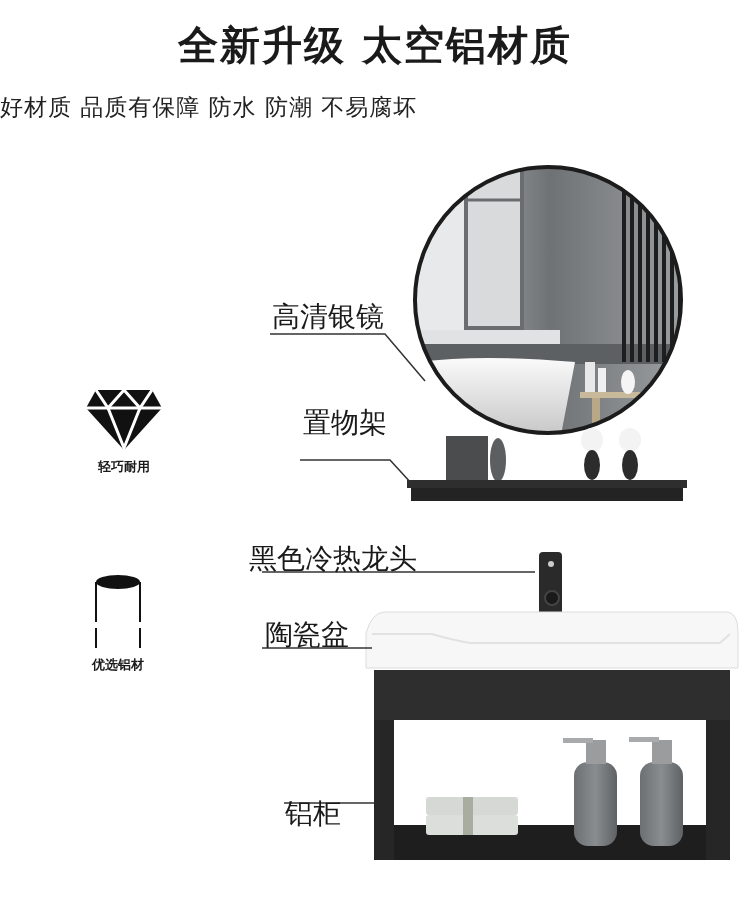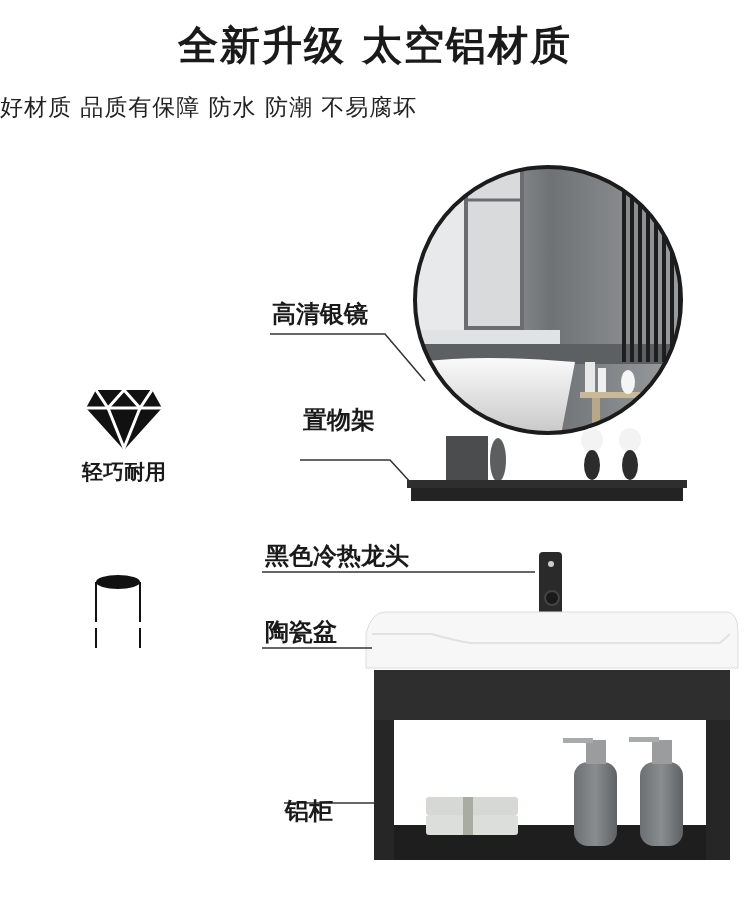--- a/index.html
+++ b/index.html
@@ -2,23 +2,23 @@
 <html><head>
 <meta charset="utf-8">
 <style>
   html, body { margin: 0; padding: 0; background: #ffffff; }
   body { width: 750px; height: 923px; position: relative; overflow: hidden;
          font-family: "DejaVu Sans", "Liberation Sans", sans-serif; color: #1a1a1a; }
   .abs { position: absolute; }
   .title { left: 0; top: 18px; width: 750px; text-align: center; font-size: 40px; font-weight: bold; letter-spacing: 2px; color: #1a1a1a; }
   .subtitle { left: 0; top: 92px; width: 750px; font-size: 23px; color: #222; letter-spacing: 1px; }
   .feature { text-align: center; width: 180px; }
-  .feature .fname { font-size: 21px; font-weight: bold; margin-top: 6px; }
+  .feature .fname { font-size: 13px; font-weight: bold; margin-top: 6px; }
   .feature .fdesc { font-size: 13px; margin-top: 4px; color: #222; }
-  .label { font-size: 24px; color: #1a1a1a; font-weight: bold; }
+  .label { font-size: 28px; color: #1a1a1a; }
   svg { display: block; }
 </style>
 </head>
 <body>
 
 <div class="abs title">全新升级 太空铝材质</div>
 <div class="abs subtitle">好材质 品质有保障 防水 防潮 不易腐坏</div>
 
 <div class="abs feature" style="left:34px; top:386px;">
   <div style="width:80px;margin:0 auto;">
@@ -35,20 +35,21 @@
 <div class="abs feature" style="left:28px; top:572px;">
   <div style="width:50px;margin:0 auto;">
     <svg width="50" height="76" viewBox="0 0 50 76">
       <ellipse cx="25" cy="10" rx="22" ry="7" fill="#111"></ellipse>
       <line x1="3" y1="10" x2="3" y2="50" stroke="#111" stroke-width="2"></line>
       <line x1="47" y1="10" x2="47" y2="50" stroke="#111" stroke-width="2"></line>
       <line x1="3" y1="56" x2="3" y2="76" stroke="#111" stroke-width="2"></line>
       <line x1="47" y1="56" x2="47" y2="76" stroke="#111" stroke-width="2"></line>
     </svg>
   </div>
+  <div class="fname" style="margin-top:8px;">优选铝材</div>
 </div>
 
 <div class="abs" style="left:0; top:0; width:750px; height:923px;">
   <svg width="750" height="923" viewBox="0 0 750 923">
     <defs>
       <clipPath id="mirrorClip">
           <circle cx="548" cy="300" r="133"></circle>
         </clipPath>
       <linearGradient id="wallG" x1="0" x2="1" y1="0" y2="0">
         <stop offset="0" stop-color="#c9cbcd"></stop>
@@ -130,15 +131,15 @@
       <polyline points="300,460 390,460 412,484"></polyline>
       <polyline points="262,572 535,572"></polyline>
       <polyline points="262,648 372,648"></polyline>
       <polyline points="284,803 374,803"></polyline>
     </g>
   </svg>
 </div>
 
 <div class="abs label" style="left:272px; top:298px;">高清银镜</div>
 <div class="abs label" style="left:303px; top:404px;">置物架</div>
-<div class="abs label" style="left:265px; top:540px;">黑色冷热龙头</div>
+<div class="abs label" style="left:249px; top:540px;">黑色冷热龙头</div>
 <div class="abs label" style="left:265px; top:616px;">陶瓷盆</div>
 <div class="abs label" style="left:285px; top:795px;">铝柜</div>
 
 </body></html>

